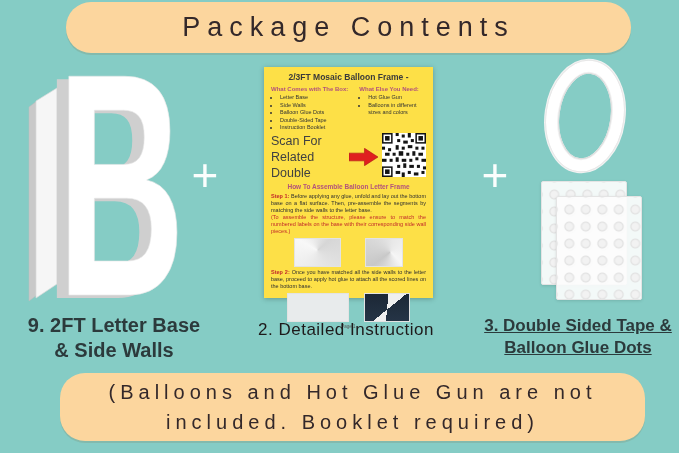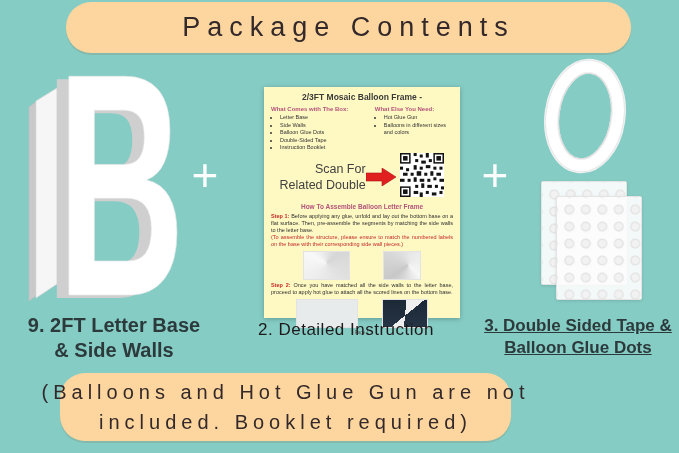--- a/index.html
+++ b/index.html
@@ -13,21 +13,21 @@
   
   .banner{
     background:#fcd69e;border-radius:25px;
     display:flex;align-items:center;justify-content:center;
     box-shadow:0 2px 0 rgba(120,90,40,0.15);
   }
   #top-banner{left:66px;top:2px;width:565px;height:51px;}
   #top-banner .banner-text{
     color:#33282a;font-size:27px;letter-spacing:7px;font-weight:400;white-space:nowrap;
   }
-  #bottom-banner{left:60px;top:373px;width:451px;height:68px;flex-direction:column;}
+  #bottom-banner{left:60px;top:373px;width:585px;height:68px;flex-direction:column;}
   #bottom-banner .banner-text{
     color:#33282a;font-size:20px;letter-spacing:5px;line-height:30px;white-space:nowrap;text-align:center;
   }
 
   
   .plus{
     width:40px;height:46px;line-height:44px;text-align:center;
     color:rgba(255,255,255,0.97);font-size:46px;font-weight:300;
   }
   #plus-1{left:185px;top:153px;}
@@ -36,33 +36,33 @@
   
   .item-label{
     color:#2c3a3c;font-weight:bold;text-align:center;line-height:25px;
   }
   #label-1{left:8px;top:313px;width:212px;font-size:20px;}
   #label-2{left:240px;top:317px;width:212px;font-size:17px;font-weight:500;color:#1e1a1b;letter-spacing:0.5px;}
   #label-3{left:478px;top:315px;width:200px;font-size:17px;line-height:22px;text-decoration:underline;}
 
   
   #sheet{
-    left:264px;top:67px;width:196px;height:231px;background:#fef9c3;
+    left:264px;top:67px;width:169px;height:231px;background:#fde047;
     box-shadow:0 1px 5px rgba(0,0,0,0.25);
-    padding:5px 7px;box-sizing:border-box;color:#3c3c3c;margin-top:20px;
+    padding:5px 7px;box-sizing:border-box;color:#3c3c3c;
   }
   .sheet-title{font-size:8.5px;font-weight:bold;text-align:center;line-height:10px;color:#3a3a3a;}
   .sheet-cols{display:flex;margin-top:3px;}
   .sheet-col-left{width:57%;}
   .sheet-col-right{width:43%;}
   .pink-header{color:#b3537b;font-size:6px;font-weight:bold;line-height:8px;}
   .sheet-list{margin:1px 0 0 0;padding-left:9px;font-size:5.5px;line-height:7.5px;color:#333;}
   .sheet-list li{margin:0;}
   .scan-row{display:flex;align-items:center;margin-top:1px;height:48px;}
-  .scan-text{width:52%;text-align:right;font-size:12.5px;line-height:16px;color:#414141;}
+  .scan-text{width:52%;text-align:left;font-size:12.5px;line-height:16px;color:#414141;}
   .qr-wrap{margin-left:4px;}
   .assemble-header{color:#b3537b;font-size:6.5px;font-weight:bold;text-align:center;line-height:9px;margin-top:1px;}
   .step-par{font-size:5.5px;line-height:7px;text-align:justify;margin-top:2px;color:#2f2f2f;}
   .red{color:#c22a2a;}
   .step-label{color:#c22a2a;font-weight:bold;}
   .photo-row{display:flex;justify-content:space-evenly;align-items:center;margin-top:3px;}
   .ph{border:0.5px solid #e3e3e3;}
   .ph-corner1{width:45px;height:27px;background:conic-gradient(from 210deg at 50% 42%, #ececec, #f8f8f8 25%, #d6d6d6 55%, #ececec);}
   .ph-corner2{width:36px;height:27px;background:conic-gradient(from 10deg at 68% 48%, #e8e8e8, #f6f6f6 35%, #c8c8c8 62%, #e8e8e8);}
   .ph-blue{width:60px;height:27px;background-image:

